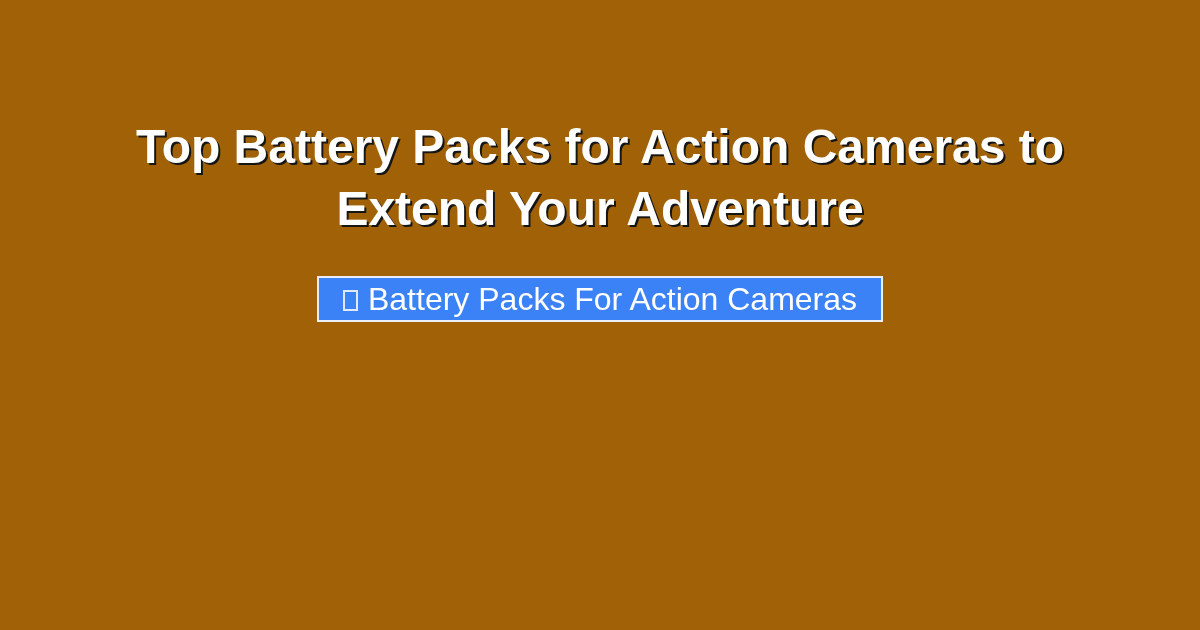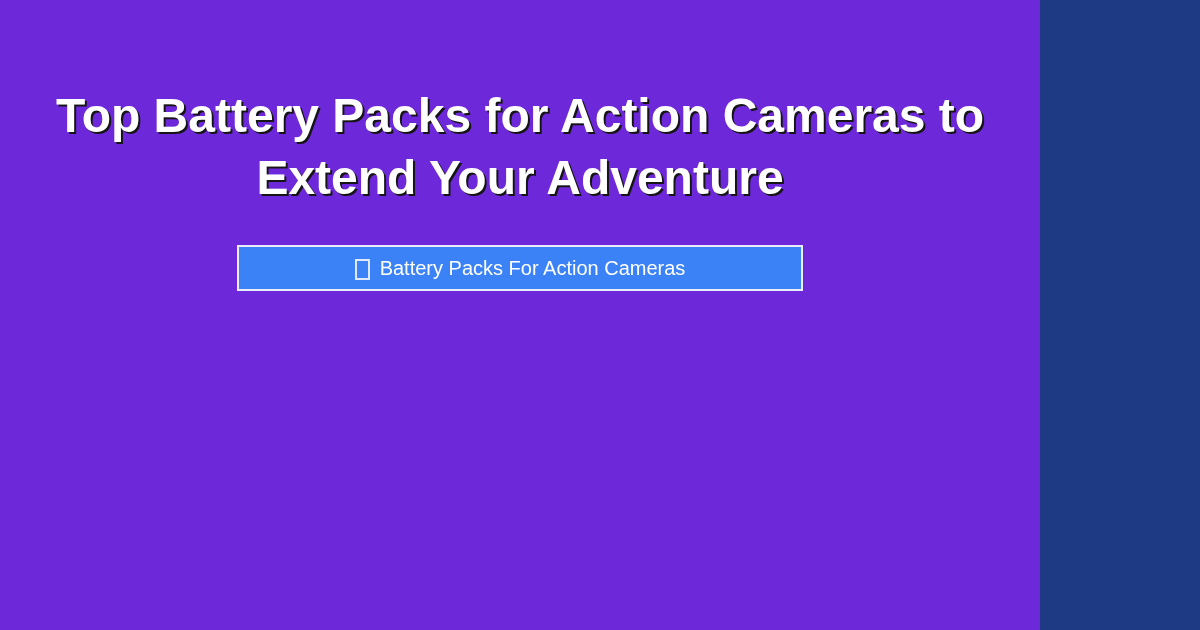--- a/index.html
+++ b/index.html
@@ -9,29 +9,29 @@
 
   body {
     width: 1200px;
     height: 630px;
     overflow: hidden;
     font-family: "Liberation Sans", sans-serif;
     background: #1e3a85;
   }
 
   #hero-card {
-    width: 1040px;
+    width: 1200px;
     height: 630px;
     box-sizing: border-box;
-    background: #6d28d9;
+    background: #a16207;
     display: flex;
     flex-direction: column;
     align-items: center;
     justify-content: flex-start;
-    padding-top: 85px;
+    padding-top: 116px;
   }
 
   #hero-title {
     font-size: 48px;
     line-height: 62px;
     font-weight: bold;
     color: #ffffff;
     text-align: center;
     max-width: 1060px;
     margin: 0;
@@ -53,21 +53,21 @@
     justify-content: center;
     gap: 10px;
     box-sizing: border-box;
     min-width: 566px;
     height: 46px;
     padding: 0 22px;
     background: #3b82f6;
     border: 2px solid #e9eef9;
     border-radius: 0px;
     color: #ffffff;
-    font-size: 20px;
+    font-size: 32px;
     font-weight: normal;
     line-height: 1;
     white-space: nowrap;
     cursor: pointer;
     text-decoration: none;
   }
 
   
   .tofu-glyph {
     display: inline-block;

